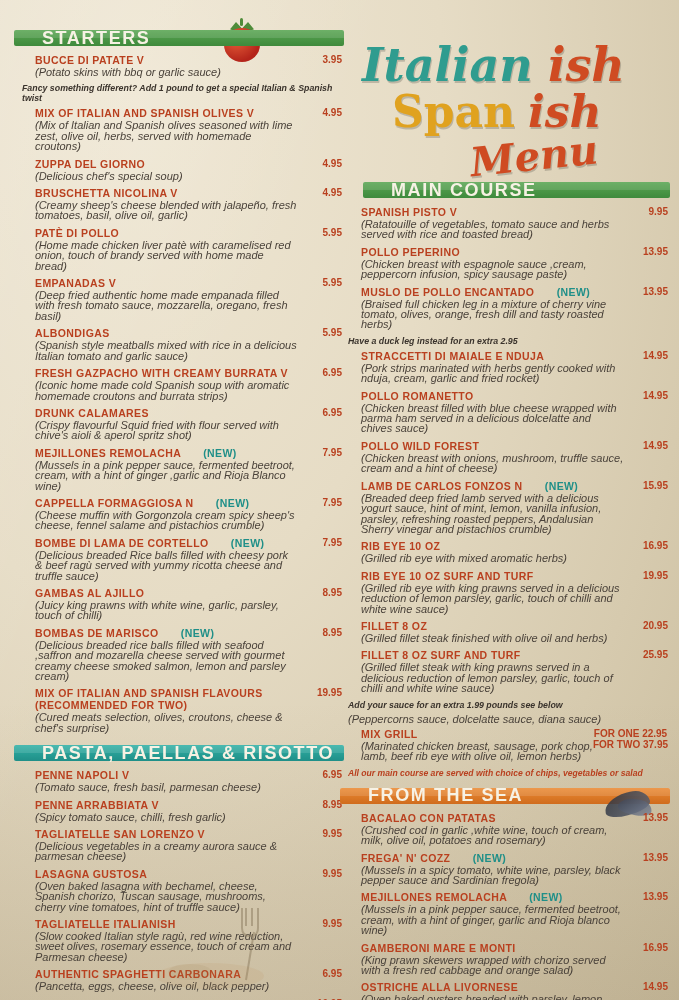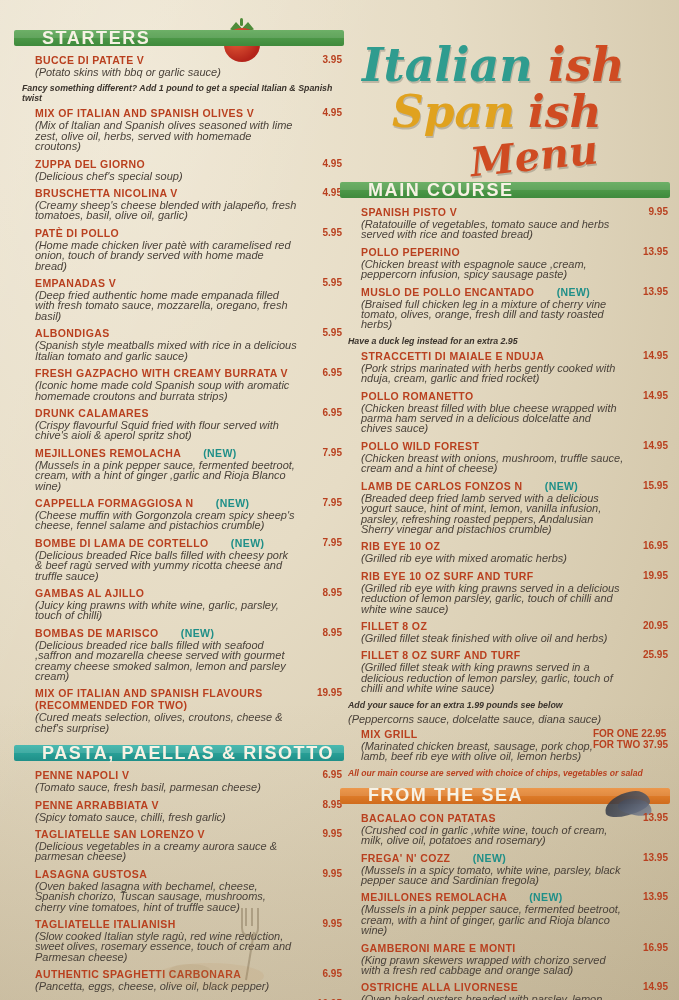--- a/index.html
+++ b/index.html
@@ -35,39 +35,39 @@
     display:flex;align-items:center;
     padding-left:28px;
     color:#f6f1e2;
     font-weight:bold;
     letter-spacing:1.6px;
     font-size:18px;
     text-transform:uppercase;
     border-radius:2px;
   }
   .bar.green{background:#4f9a4a;background:linear-gradient(180deg,#59a552,#3f8a3c);}
-  .bar.green2{background:#4f9a4a;background:linear-gradient(180deg,#59a552,#3f8a3c);}
+  .bar.green2{background:#4f9a4a;background:linear-gradient(180deg,#59a552,#3f8a3c);margin-left:23px;}
   .bar.teal{background:#2aa39a;background:linear-gradient(180deg,#31b0a5,#1f8f88);}
   .bar.orange{background:#e07b2a;background:linear-gradient(180deg,#ea8a34,#d06c1d);}
   .bar .shine{position:absolute;left:0;right:0;top:0;height:50%;background:rgba(255,255,255,.12);}
 
   
   .item{position:relative;margin:0 0 6px 13px;padding:0 46px 0 8px;}
   .iname{
     font-weight:bold;font-size:10.5px;color:#b9401f;letter-spacing:.4px;
     text-transform:uppercase;line-height:12px;
   }
   .iname .new{color:#1f8f88;font-weight:bold;padding-left:19px;}
   .idesc{
     font-size:11px;color:#4a423a;font-style:italic;line-height:10.4px;margin-top:1px;
   }
   .price{
     position:absolute;right:2px;top:0;
     font-weight:bold;font-size:10px;color:#b9401f;
-    white-space:pre-line;text-align:left;line-height:11px;
+    white-space:pre-line;text-align:center;line-height:11px;
   }
   .note{
     font-size:8.8px;color:#3a332c;font-weight:bold;font-style:italic;margin:2px 0 4px 8px;
   }
   .footnote{
     font-size:8.6px;color:#b9401f;font-weight:bold;font-style:italic;margin:4px 0 4px 8px;
   }
 
   
   .logo{
@@ -84,21 +84,21 @@
   .logo .ish{
     position:absolute;left:196px;top:10px;
     font-family:"DejaVu Serif", serif;
     font-style:italic;font-weight:bold;
     font-size:46px;color:#cf4b22;
     text-shadow:1px 2px 0 rgba(0,0,0,.18);
   }
   .logo .span{
     position:absolute;left:40px;top:58px;
     font-family:"DejaVu Serif", serif;
-    font-style:italic;font-weight:bold;
+    font-weight:bold;
     font-size:44px;color:#e0a21f;
     text-shadow:1px 2px 0 rgba(0,0,0,.18);
   }
   .logo .ish2{
     position:absolute;left:176px;top:58px;
     font-family:"DejaVu Serif", serif;
     font-style:italic;font-weight:bold;
     font-size:44px;color:#cf4b22;
     text-shadow:1px 2px 0 rgba(0,0,0,.18);
   }

